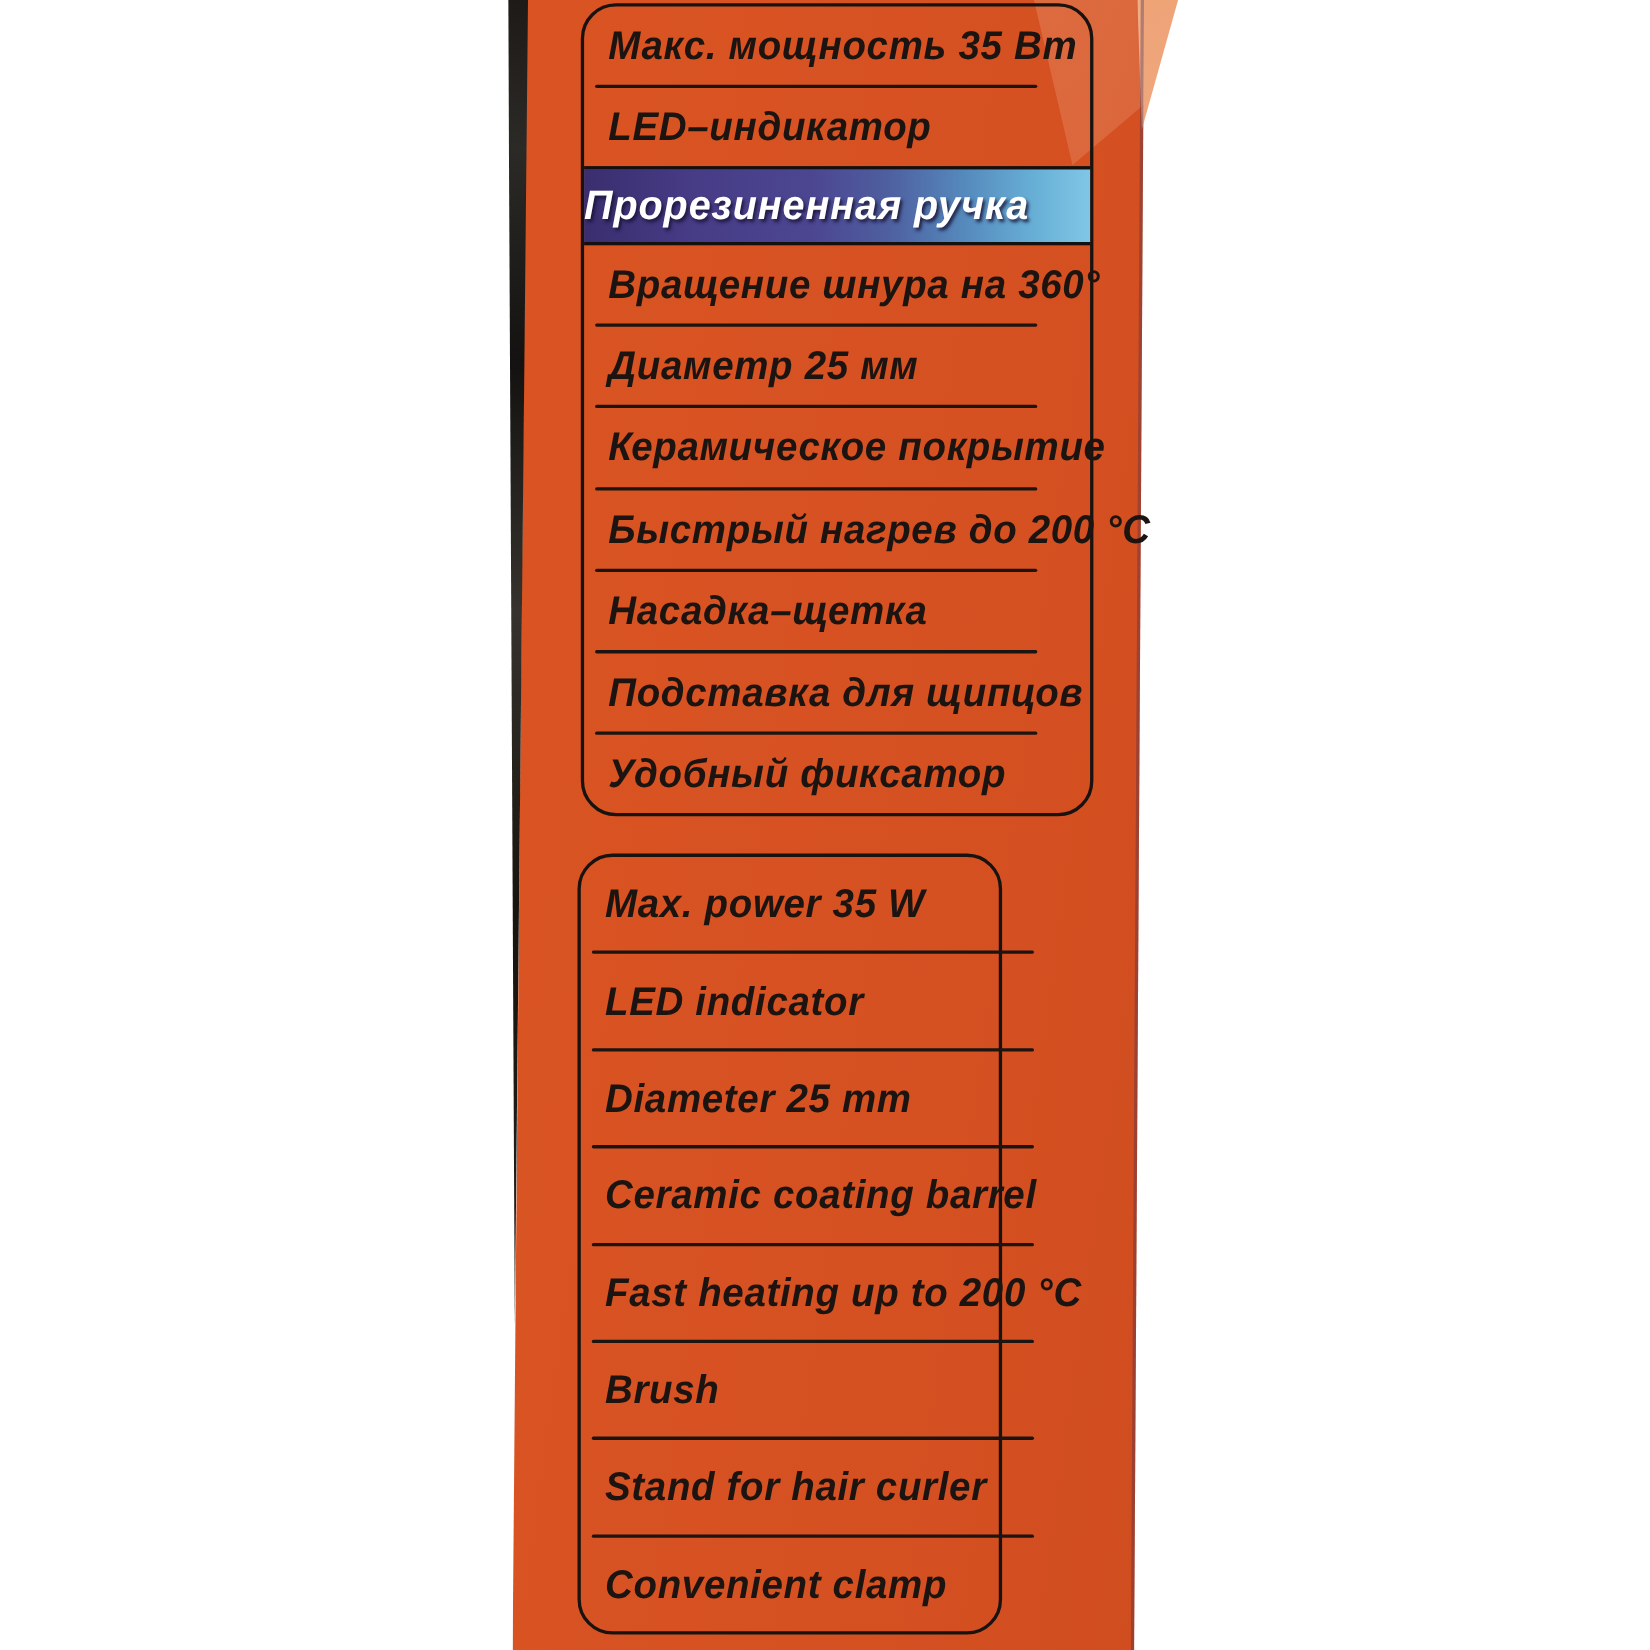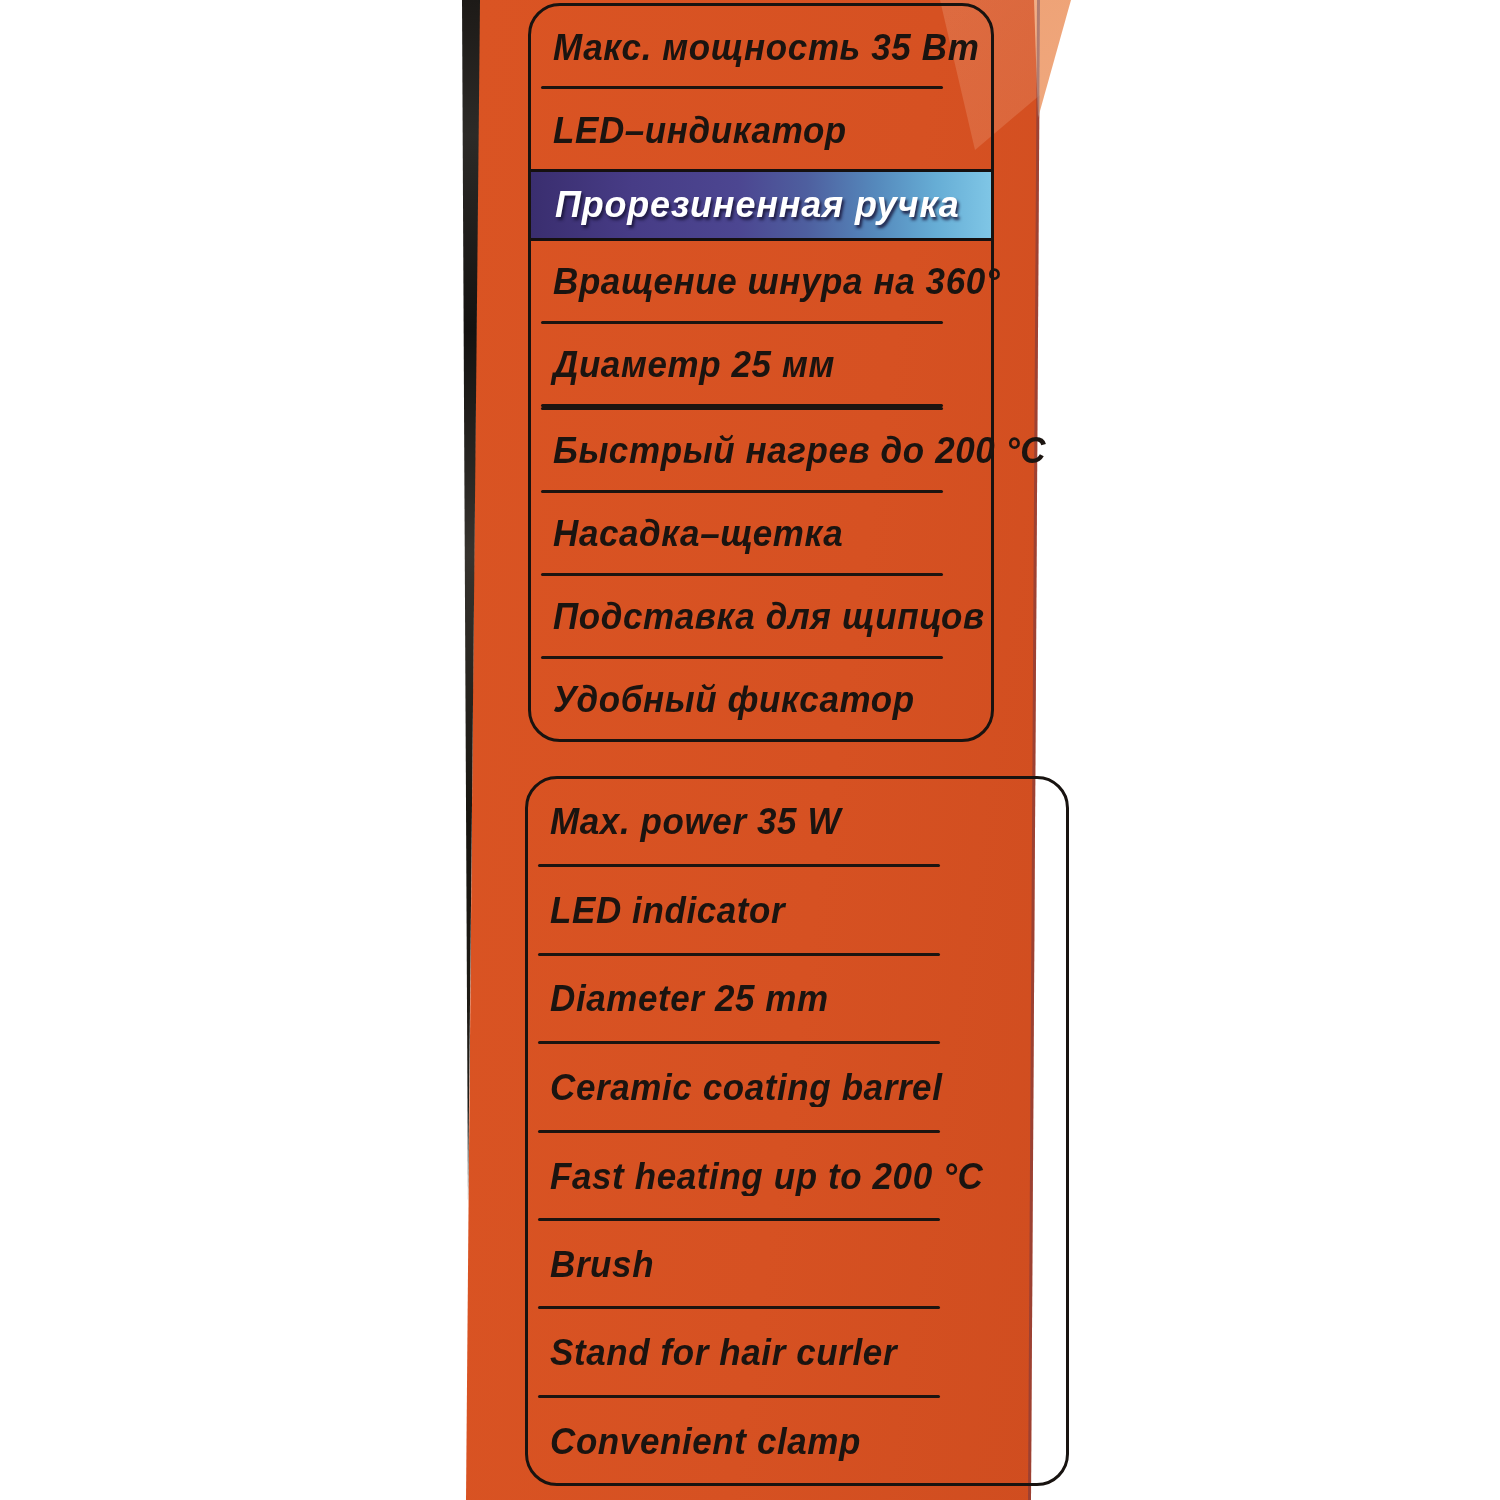--- a/index.html
+++ b/index.html
@@ -43,36 +43,36 @@
 
   
   .panel{
     position:absolute;
     border:3px solid #181310;
     border-radius:32px;
     display:flex;flex-direction:column;
     box-sizing:border-box;
   }
   .panel-ru{left:528px;top:3px;width:466px;height:739px;}
-  .panel-en{left:525px;top:776px;width:544px;height:710px;}
+  .panel-en{left:525px;top:776px;width:386px;height:710px;}
 
   .row{flex:1 1 0;display:flex;align-items:center;padding-left:22px;min-height:0;}
   .row .lbl{
     font-weight:bold;font-style:italic;
     font-size:35px;line-height:1;
     color:#1b1410;letter-spacing:.6px;white-space:nowrap;
     transform:scaleY(1.04);
   }
   .sep{
     flex:none;height:3px;width:402px;margin-left:10px;
     background:#1c1410;border-radius:2px;
   }
   .band{
     flex:none;height:66px;box-sizing:content-box;
-    display:flex;align-items:center;padding-left:24px;
+    display:flex;align-items:center;
     border-top:3px solid #151010;border-bottom:3px solid #151010;
     background:linear-gradient(90deg,#3a2e6f 0%,#473c86 22%,#4c4691 45%,#4e5f9f 60%,#5589bc 75%,#66add5 88%,#7fc6e6 100%);
   }
   .band .lbl{
     font-weight:bold;font-style:italic;
     font-size:36px;line-height:1;color:#ffffff;letter-spacing:.8px;white-space:nowrap;
     text-shadow:2px 2px 3px rgba(25,20,55,.85);
     transform:scaleY(1.04);
   }
 </style>
@@ -99,20 +99,23 @@
       <span class="lbl">Прорезиненная ручка</span>
     </div>
     <div class="row">
       <span class="lbl">Вращение шнура на 360°</span>
     </div>
     <div class="sep"></div>
     <div class="row">
       <span class="lbl">Диаметр 25 мм</span>
     </div>
     <div class="sep"></div>
+    <div class="row">
+      <span class="lbl">Керамическое покрытие</span>
+    </div>
     <div class="sep"></div>
     <div class="row">
       <span class="lbl">Быстрый нагрев до 200 °C</span>
     </div>
     <div class="sep"></div>
     <div class="row">
       <span class="lbl">Насадка–щетка</span>
     </div>
     <div class="sep"></div>
     <div class="row">

